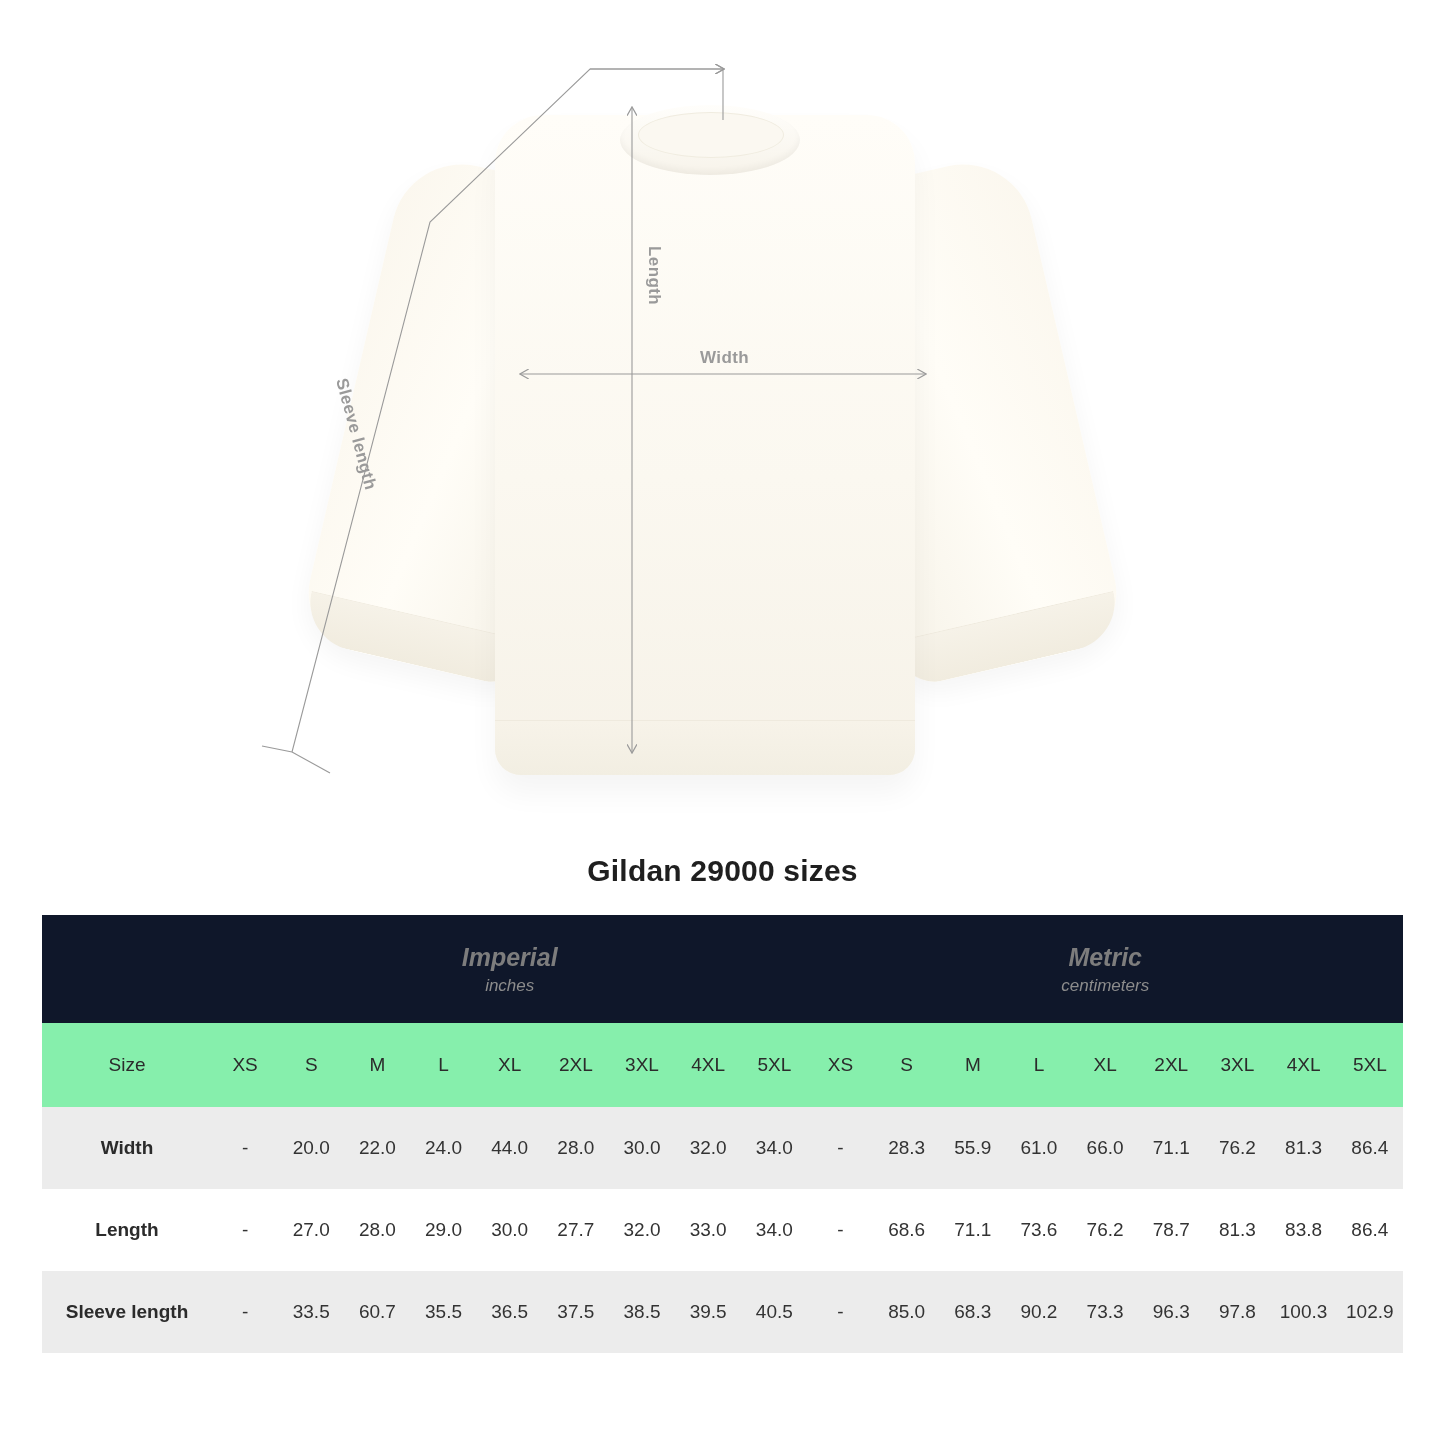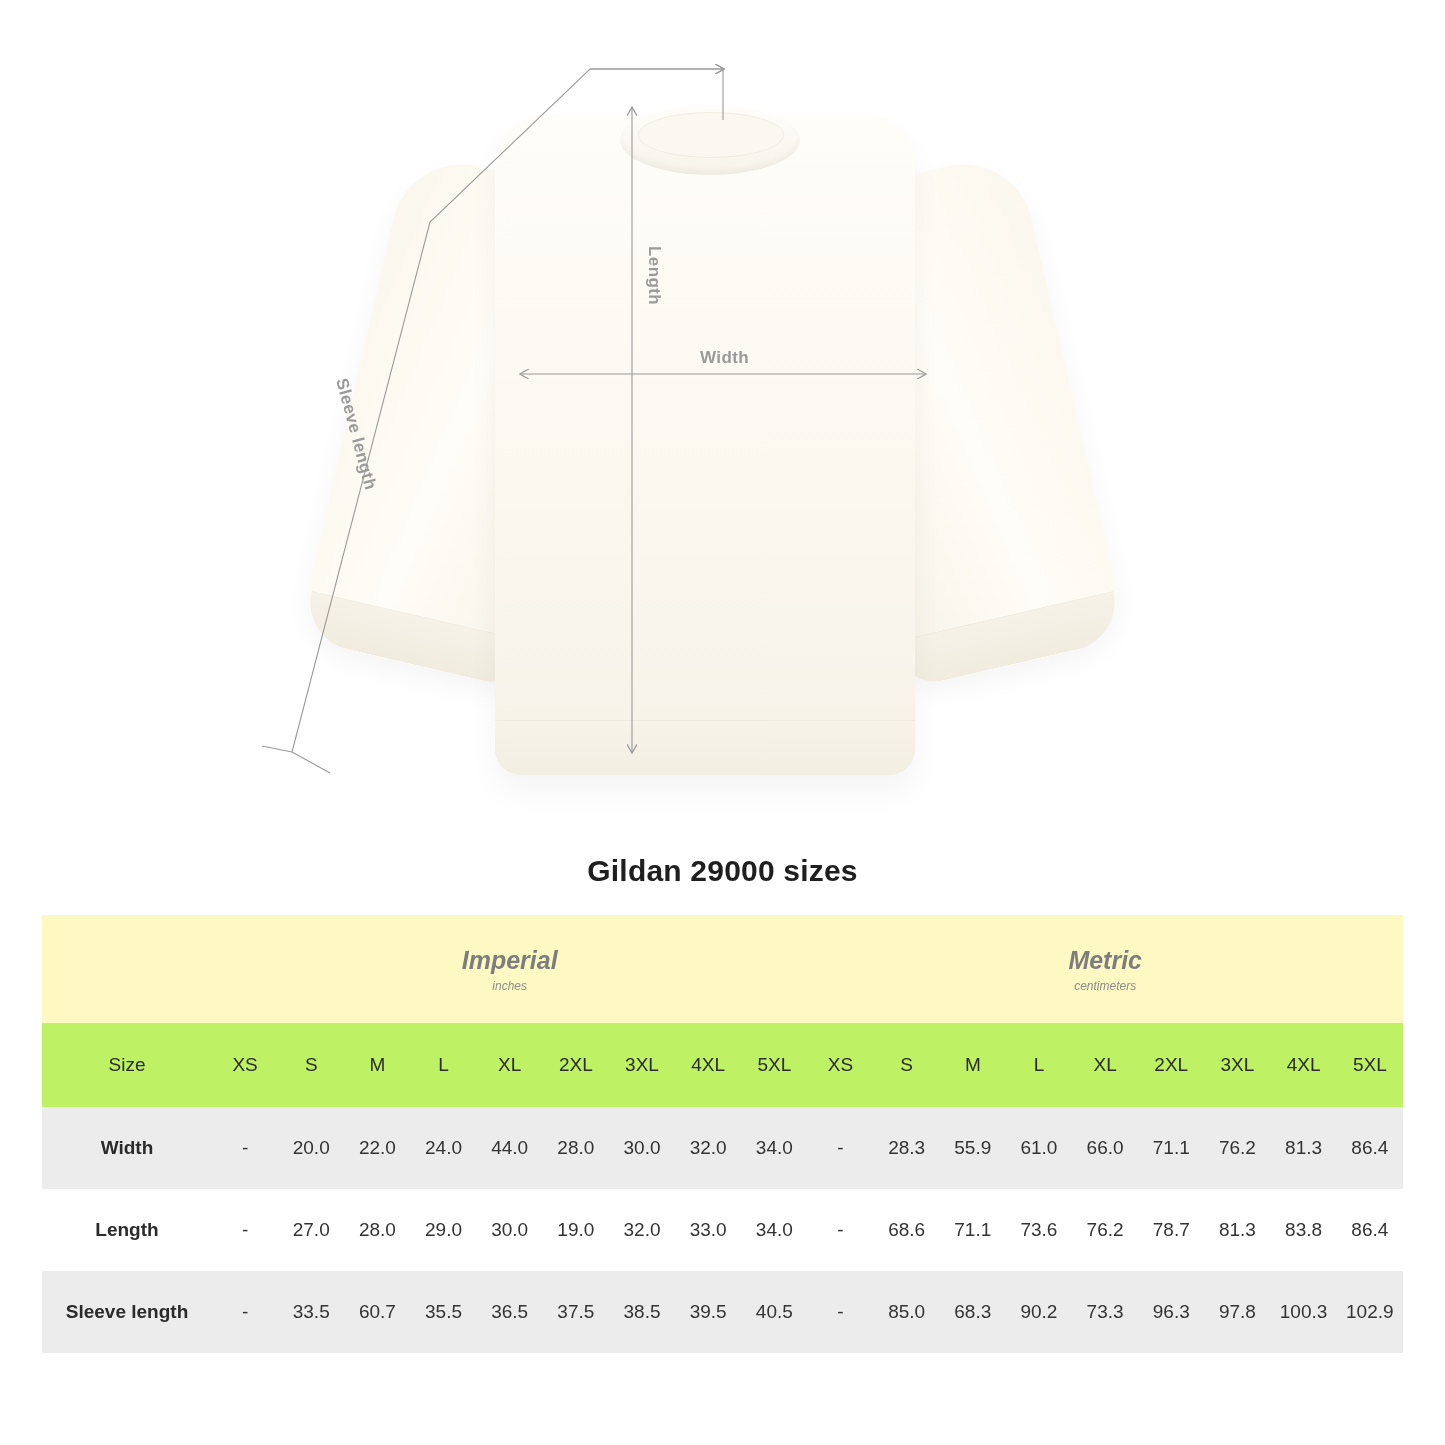--- a/index.html
+++ b/index.html
@@ -150,39 +150,39 @@
   table.size-table {
     border-collapse: collapse;
     width: 100%;
     table-layout: fixed;
   }
   table.size-table td, table.size-table th {
     text-align: center;
     font-weight: normal;
   }
   .unit-head td {
-    background: #fef9c3;
+    background: #0f172a;
     height: 106px;
     vertical-align: middle;
   }
   .unit-title {
     font-size: 25px;
     font-style: italic;
     font-weight: bold;
     color: #7d7d7d;
     line-height: 1.25;
   }
   .unit-sub {
-    font-size: 12px;
+    font-size: 17px;
     font-style: italic;
     color: #8c8c8c;
     margin-top: 3px;
   }
   .col-head td {
-    background: #bef264;
+    background: #86efac;
     height: 82px;
     font-size: 19px;
     font-weight: bold;
     color: #2b2b2b;
     vertical-align: middle;
   }
   .col-head td.rowlabel {
     font-size: 19px;
   }
   tbody tr td {
@@ -313,21 +313,21 @@
         <td>81.3</td>
         <td>86.4</td>
       </tr>
       <tr>
         <td class="rowlabel">Length</td>
         <td>-</td>
         <td>27.0</td>
         <td>28.0</td>
         <td>29.0</td>
         <td>30.0</td>
-        <td>19.0</td>
+        <td>27.7</td>
         <td>32.0</td>
         <td>33.0</td>
         <td>34.0</td>
         <td>-</td>
         <td>68.6</td>
         <td>71.1</td>
         <td>73.6</td>
         <td>76.2</td>
         <td>78.7</td>
         <td>81.3</td>

